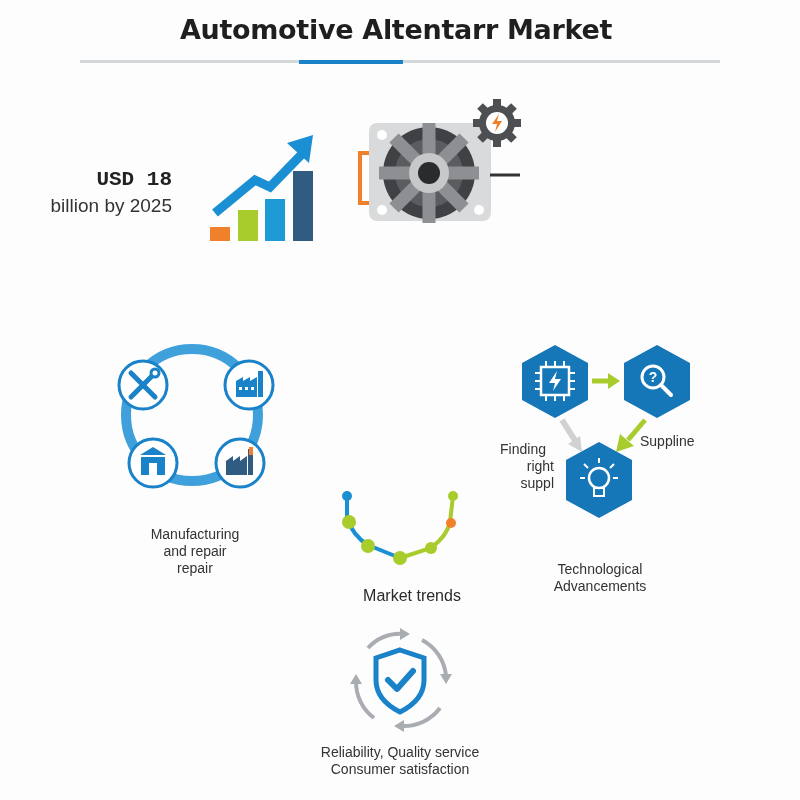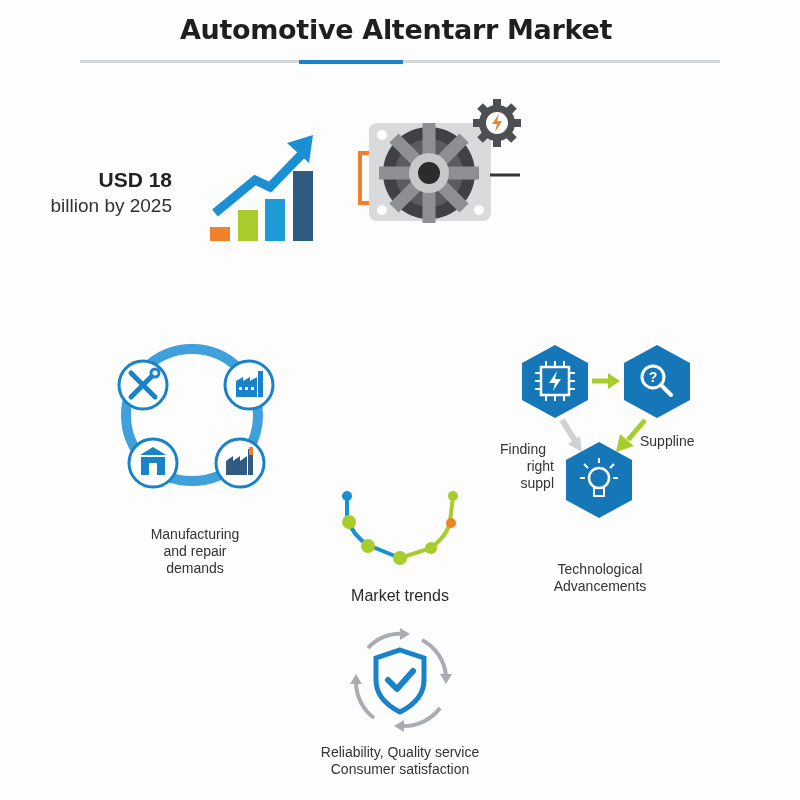--- a/index.html
+++ b/index.html
@@ -10,21 +10,21 @@
       color: #2a2a2a;
     }
     .abs { position: absolute; }
     .title {
       left: 0; width: 792px; top: 14px; text-align: center;
       font-family: "DejaVu Sans", sans-serif; font-weight: bold;
       font-size: 27px; color: #1f1f1f; letter-spacing: -0.3px;
     }
     .rule { left: 80px; width: 640px; top: 60px; height: 3px; background: #d4d7da; }
     .rule-accent { left: 299px; width: 104px; top: 60px; height: 4px; background: #1a82c8; }
-    .stat-main { right: 628px; top: 168px; font-size: 21px; font-weight: bold; color: #222; text-align: right; white-space: nowrap; }
+    .stat-main { right: 628px; top: 168px; font-size: 21px; font-weight: bold; color: #222; text-align: right; white-space: nowrap; font-family: Liberation Mono, monospace; }
     .stat-sub { right: 628px; top: 195px; font-size: 19px; color: #333; text-align: right; white-space: nowrap; }
     .label { font-size: 14px; color: #333; text-align: center; line-height: 17px; }
     .label-md { font-size: 16px; color: #2a2a2a; text-align: center; }
     svg { display: block; }
   </style>
 </head>
 <body>
 
 <div class="abs title">Automotive Altentarr Market</div>
 <div class="abs rule"></div>
@@ -180,37 +180,37 @@
       <polygon points="126,140 126,126 133,121 133,126 140,121 140,126 147,121 147,140" fill="#2f5c80"></polygon>
       <rect x="148" y="114" width="5" height="26" fill="#2f5c80"></rect>
       <rect x="149" y="112" width="4" height="8" fill="#f0802a"></rect>
     </g>
   </svg>
 </div>
 
 <div class="abs label" style="left:130px; width:130px; top:526px;">
   <div>Manufacturing</div>
   <div>and repair</div>
-  <div>demands</div>
+  <div>repair</div>
 </div>
 
 <div class="abs" style="left:335px; top:488px;">
   <svg width="130" height="80" viewBox="0 0 130 80">
     <path d="M12,8 L12,30 Q18,48 33,57 L65,70" fill="none" stroke="#1a8fd4" stroke-width="4"></path>
     <path d="M65,70 L96,60 Q112,48 115,34 L118,8" fill="none" stroke="#a8cc2c" stroke-width="4"></path>
     <circle cx="12" cy="8" r="5" fill="#1a8fd4"></circle>
     <circle cx="14" cy="34" r="7" fill="#a8cc2c"></circle>
     <circle cx="33" cy="58" r="7" fill="#a8cc2c"></circle>
     <circle cx="65" cy="70" r="7" fill="#a8cc2c"></circle>
     <circle cx="96" cy="60" r="6" fill="#a8cc2c"></circle>
     <circle cx="116" cy="35" r="5" fill="#f0802a"></circle>
     <circle cx="118" cy="8" r="5" fill="#a8cc2c"></circle>
   </svg>
 </div>
-<div class="abs label-md" style="left:300px; width:200px; top:587px;">Market trends</div>
+<div class="abs label-md" style="left:312px; width:200px; top:587px;">Market trends</div>
 
 <div class="abs" style="left:340px; top:620px;">
   <svg width="120" height="120" viewBox="0 0 120 120">
     <g fill="none" stroke="#a9adb1" stroke-width="4">
       <path d="M28,28 A45,45 0 0 1 64,14"></path>
       <path d="M82,20 A45,45 0 0 1 106,56"></path>
       <path d="M100,88 A45,45 0 0 1 62,106"></path>
       <path d="M34,98 A45,45 0 0 1 16,62"></path>
     </g>
     <g fill="#a9adb1">

